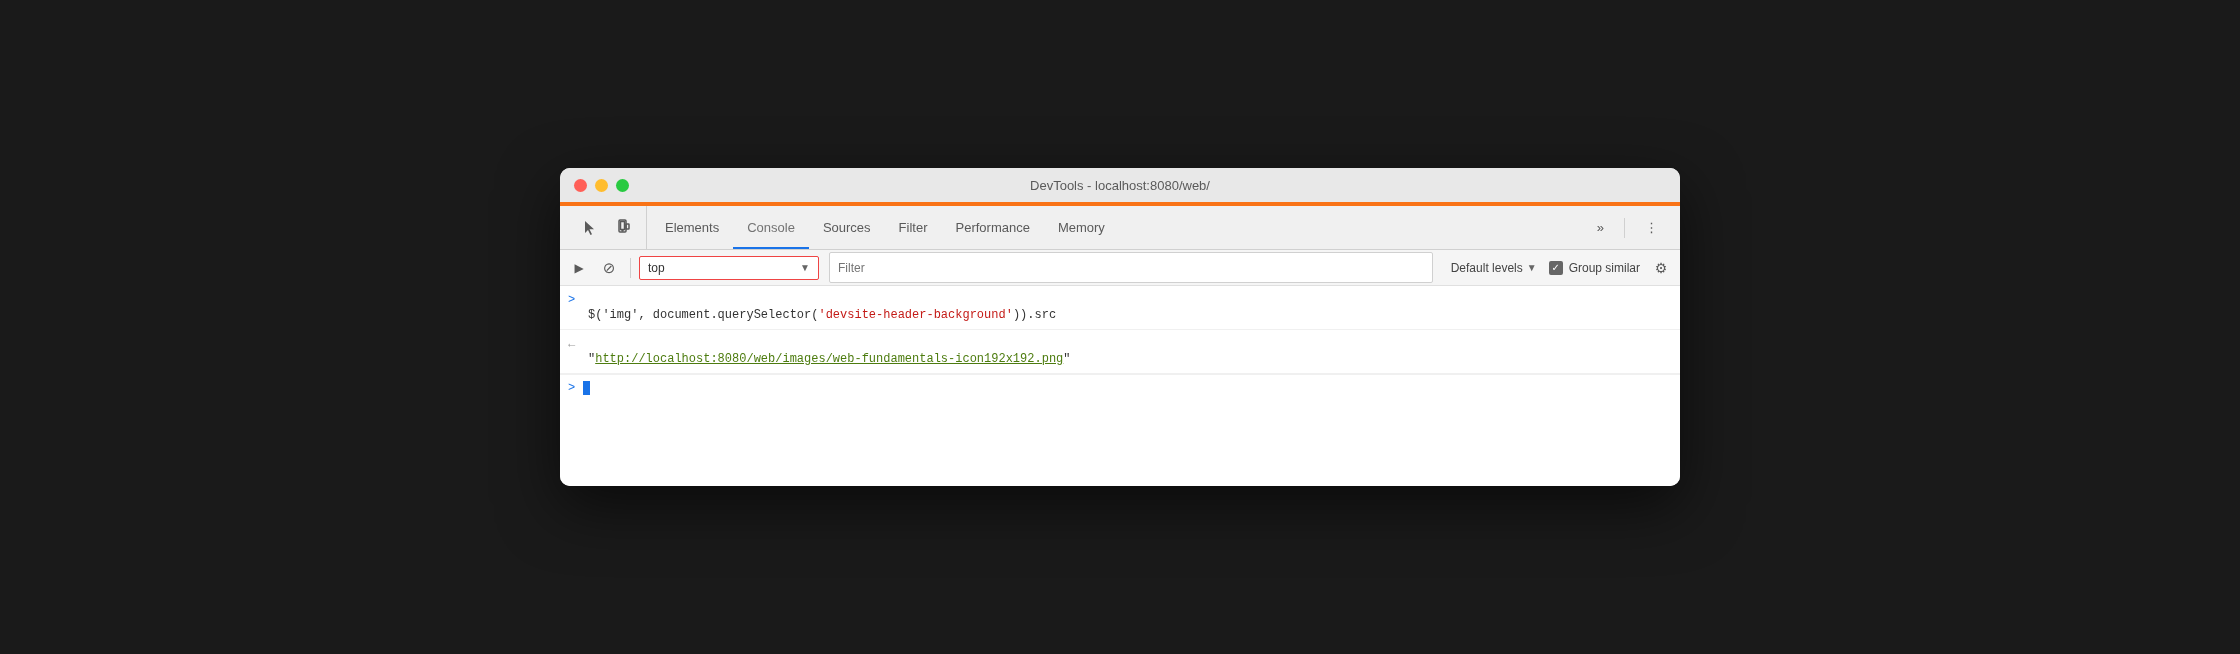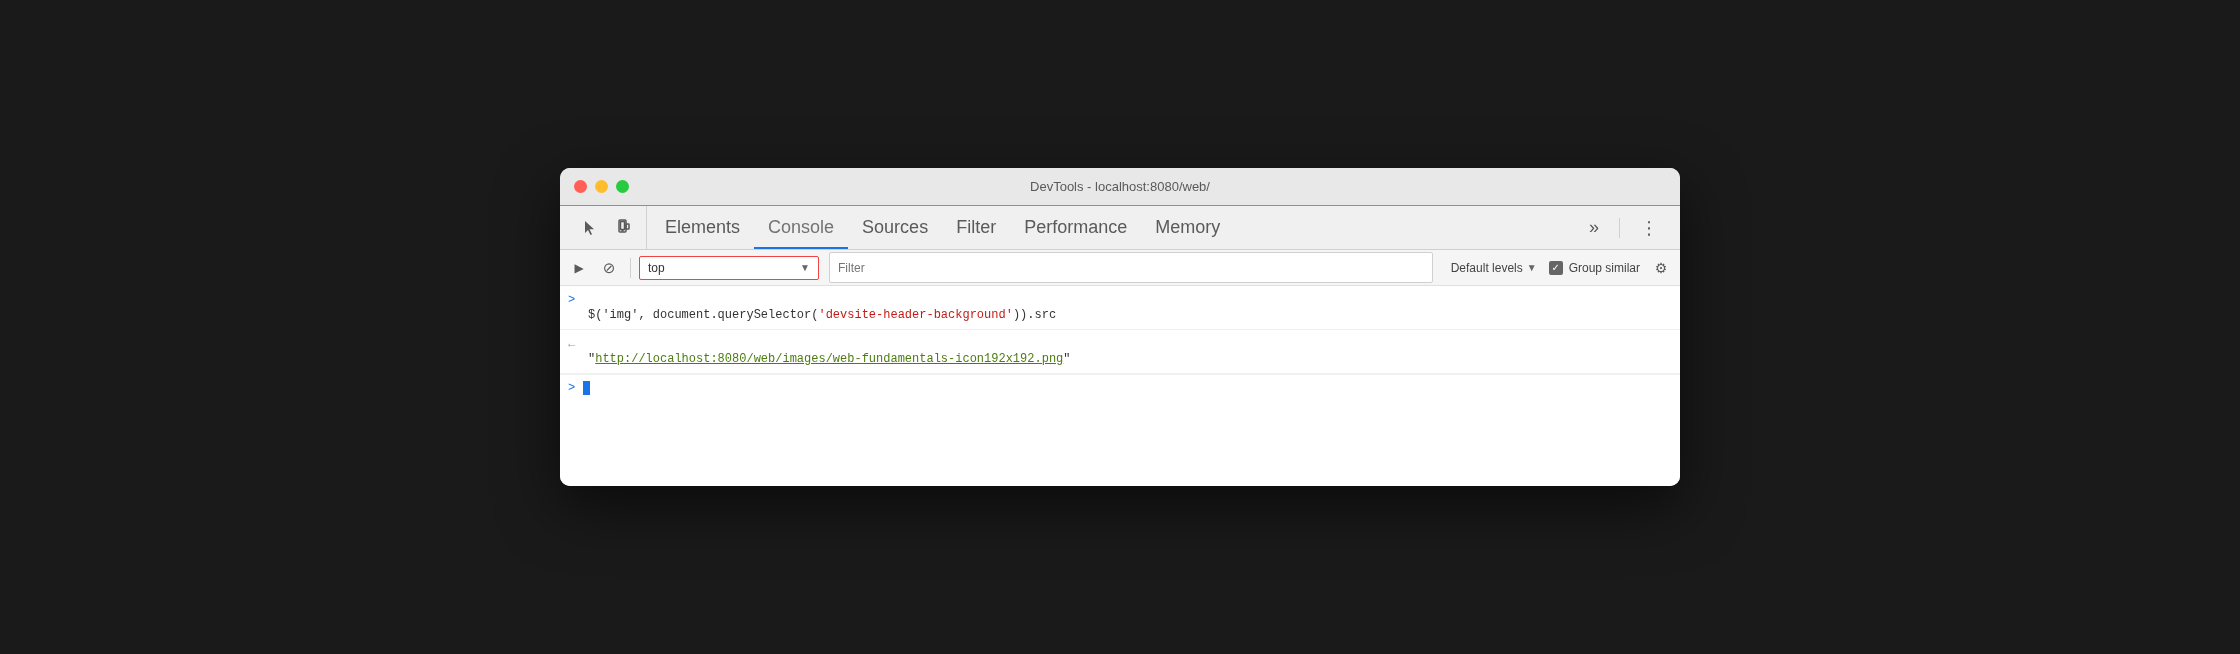--- a/index.html
+++ b/index.html
@@ -22,21 +22,21 @@
     }
 
     
     .titlebar {
       background: #e8e8e8;
       height: 38px;
       display: flex;
       align-items: center;
       justify-content: center;
       position: relative;
-      border-bottom: 1px solid #f97316;
+      border-bottom: 4px solid #f97316;
     }
 
     .titlebar-buttons {
       position: absolute;
       left: 14px;
       display: flex;
       gap: 8px;
       align-items: center;
     }
 
@@ -84,21 +84,21 @@
       justify-content: center;
       cursor: pointer;
       border-radius: 3px;
       color: #5a5a5a;
     }
 
     .tab-item {
       display: flex;
       align-items: center;
       padding: 0 14px;
-      font-size: 18px;
+      font-size: 13px;
       color: #5a5a5a;
       cursor: pointer;
       position: relative;
       white-space: nowrap;
       text-align: right;
     }
 
     .tab-item.active {
       color: #737373;
       font-weight: 500;

